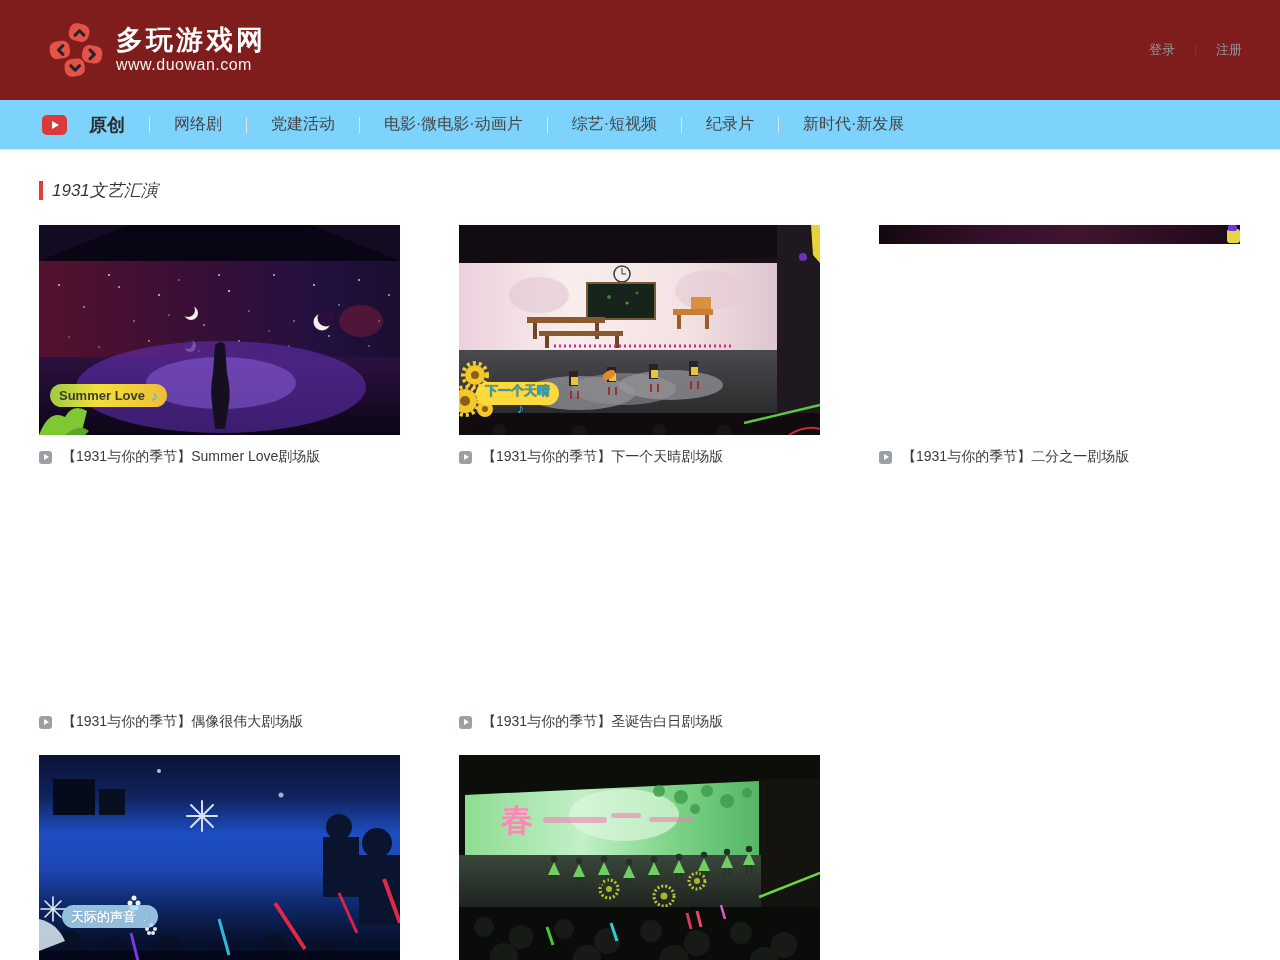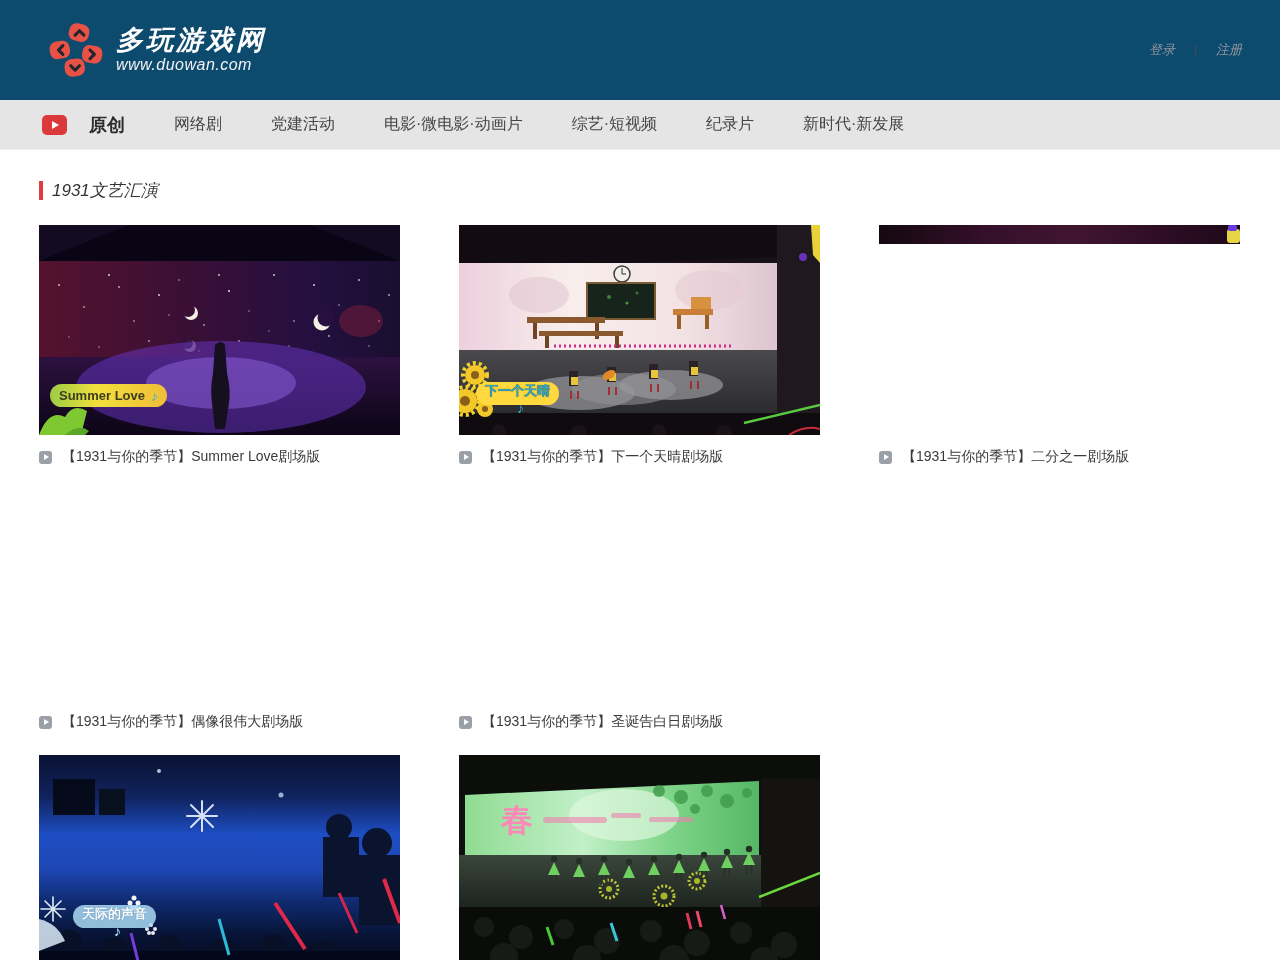--- a/index.html
+++ b/index.html
@@ -1,33 +1,33 @@
 <!DOCTYPE html>
 <html><head>
 <meta charset="utf-8">
 <style>
   * { margin:0; padding:0; box-sizing:border-box; }
   html,body { width:1280px; height:960px; overflow:hidden; background:#fff;
     font-family:"Liberation Sans","DejaVu Sans",sans-serif; }
 
   
-  .header { height:100px; background:#0c4a6e; display:flex; align-items:center;
-    padding:0 38px 0 48px;font-style:italic; }
+  .header { height:100px; background:#7f1d1d; display:flex; align-items:center;
+    padding:0 38px 0 48px; }
   .logo { display:flex; align-items:center; gap:12px; cursor:pointer; }
   .logo-icon { width:56px; height:56px; }
   .logo-text { display:flex; flex-direction:column; }
   .site-name { color:#ffffff; font-size:27px; font-weight:bold; letter-spacing:3px; line-height:30px; }
   .site-url { color:#f2f2f2; font-size:16px; line-height:20px; letter-spacing:.5px; }
   .header-spacer { flex:1; }
   .auth { display:flex; align-items:center; gap:20px; font-size:13px; color:#94979d; }
   .auth a { color:#94979d; text-decoration:none; cursor:pointer; }
   .auth-divider { width:1px; height:13px; background:#45484e; }
 
   
-  .nav { height:50px; background:#e5e5e5; border-bottom:1px solid #ececec;
+  .nav { height:50px; background:#7dd3fc; border-bottom:1px solid #ececec;
     display:flex; align-items:center; padding-left:42px; }
   .nav-play { width:25px; height:20px; background:#dc3a3a; border-radius:5px;
     display:flex; align-items:center; justify-content:center; margin-right:22px; }
   .nav-play::after { content:""; display:block; width:0; height:0;
     border-left:7px solid #fff; border-top:4.5px solid transparent; border-bottom:4.5px solid transparent; margin-left:2px;}
   .nav-item { font-size:16px; color:#454545; cursor:pointer; white-space:nowrap; }
   .nav-item.active { font-size:18px; font-weight:bold; color:#2b2b2b; }
   .nav-sep { width:1px; height:16px; background:#e3e3e3; margin:0 24px; }
 
   
@@ -48,22 +48,22 @@
     border-top:3px solid transparent; border-bottom:3px solid transparent; margin-left:1px; }
   .cap-text { margin-left:10px; font-size:14px; color:#3b3b3b; white-space:nowrap; overflow:hidden; }
 
   
   .badge { position:absolute; height:23px; border-radius:12px; padding:0 9px;
     display:flex; align-items:center; font-size:13px; font-weight:bold; z-index:3; }
   .badge-summer { left:11px; bottom:28px; color:#3c3c22;
     background:linear-gradient(90deg,#9ccb44,#f2e03c 40%,#f0bd38); }
   .badge-sunny { left:17px; bottom:30px; color:#2fa8c8; background:#ffd93e;
     text-shadow:0 0 1px #14323c;flex-direction:column; }
-  .badge-sky { left:34px; bottom:37px; color:#ffffff;
-    background:rgba(171,219,245,.85); text-shadow:0 0 1px #2a6a9a;flex-direction:column; }
+  .badge-sky { left:23px; bottom:37px; color:#ffffff;
+    background:rgba(171,219,245,.85); text-shadow:0 0 1px #2a6a9a; }
   .badge-mascot { margin-left:6px; font-size:14px; font-weight:bold; color:#35b6dc; }
   .badge-sky .badge-mascot { color:#bfe8ff; }
 
   
   .thumb-strip { position:absolute; left:0; top:0; width:361px; height:19px;
     background:linear-gradient(90deg,#140810,#35102a 30%,#401530 55%,#2a0c22 84%,#1c0a18); }
   .strip-blob { position:absolute; right:0; top:4px; width:13px; height:14px;
     background:#e8d545; border-radius:3px; }
   .strip-blob2 { position:absolute; right:3px; top:0; width:9px; height:6px;
     background:#6a3ae0; border-radius:2px; }

